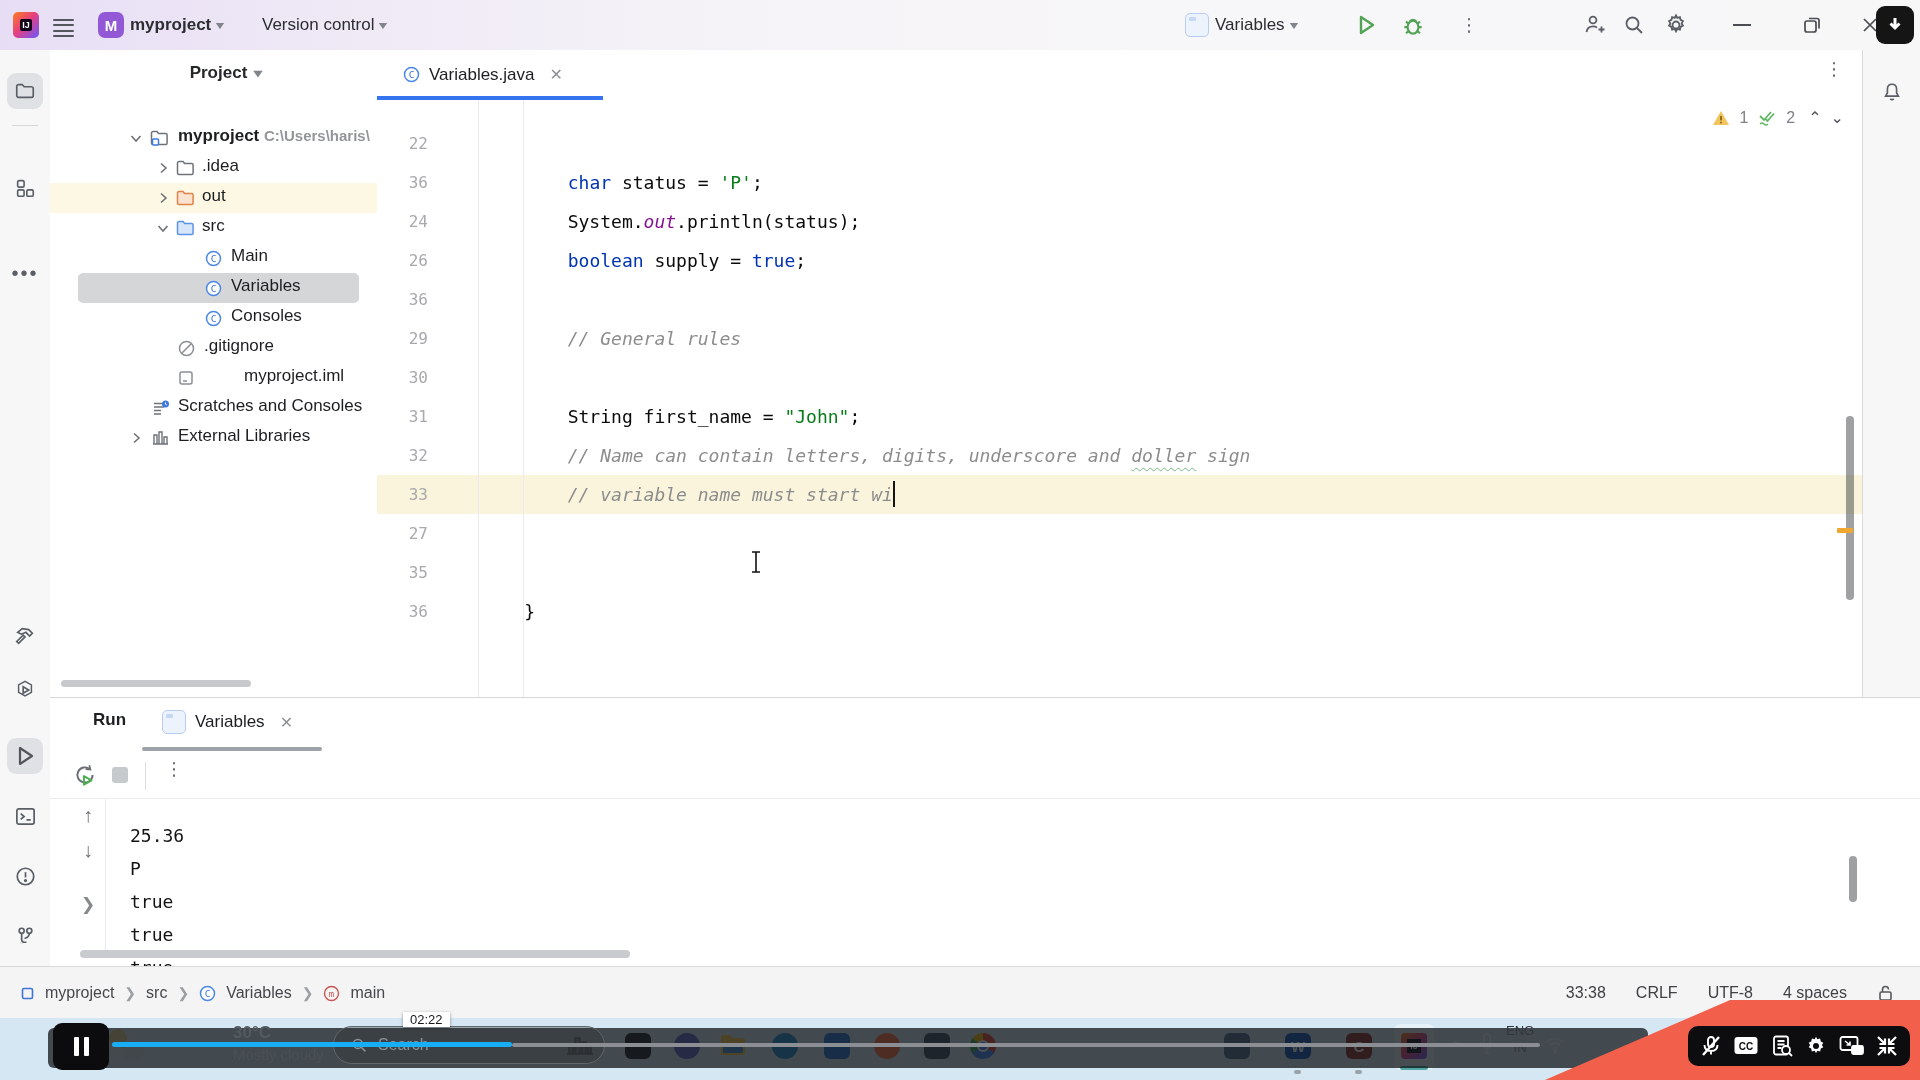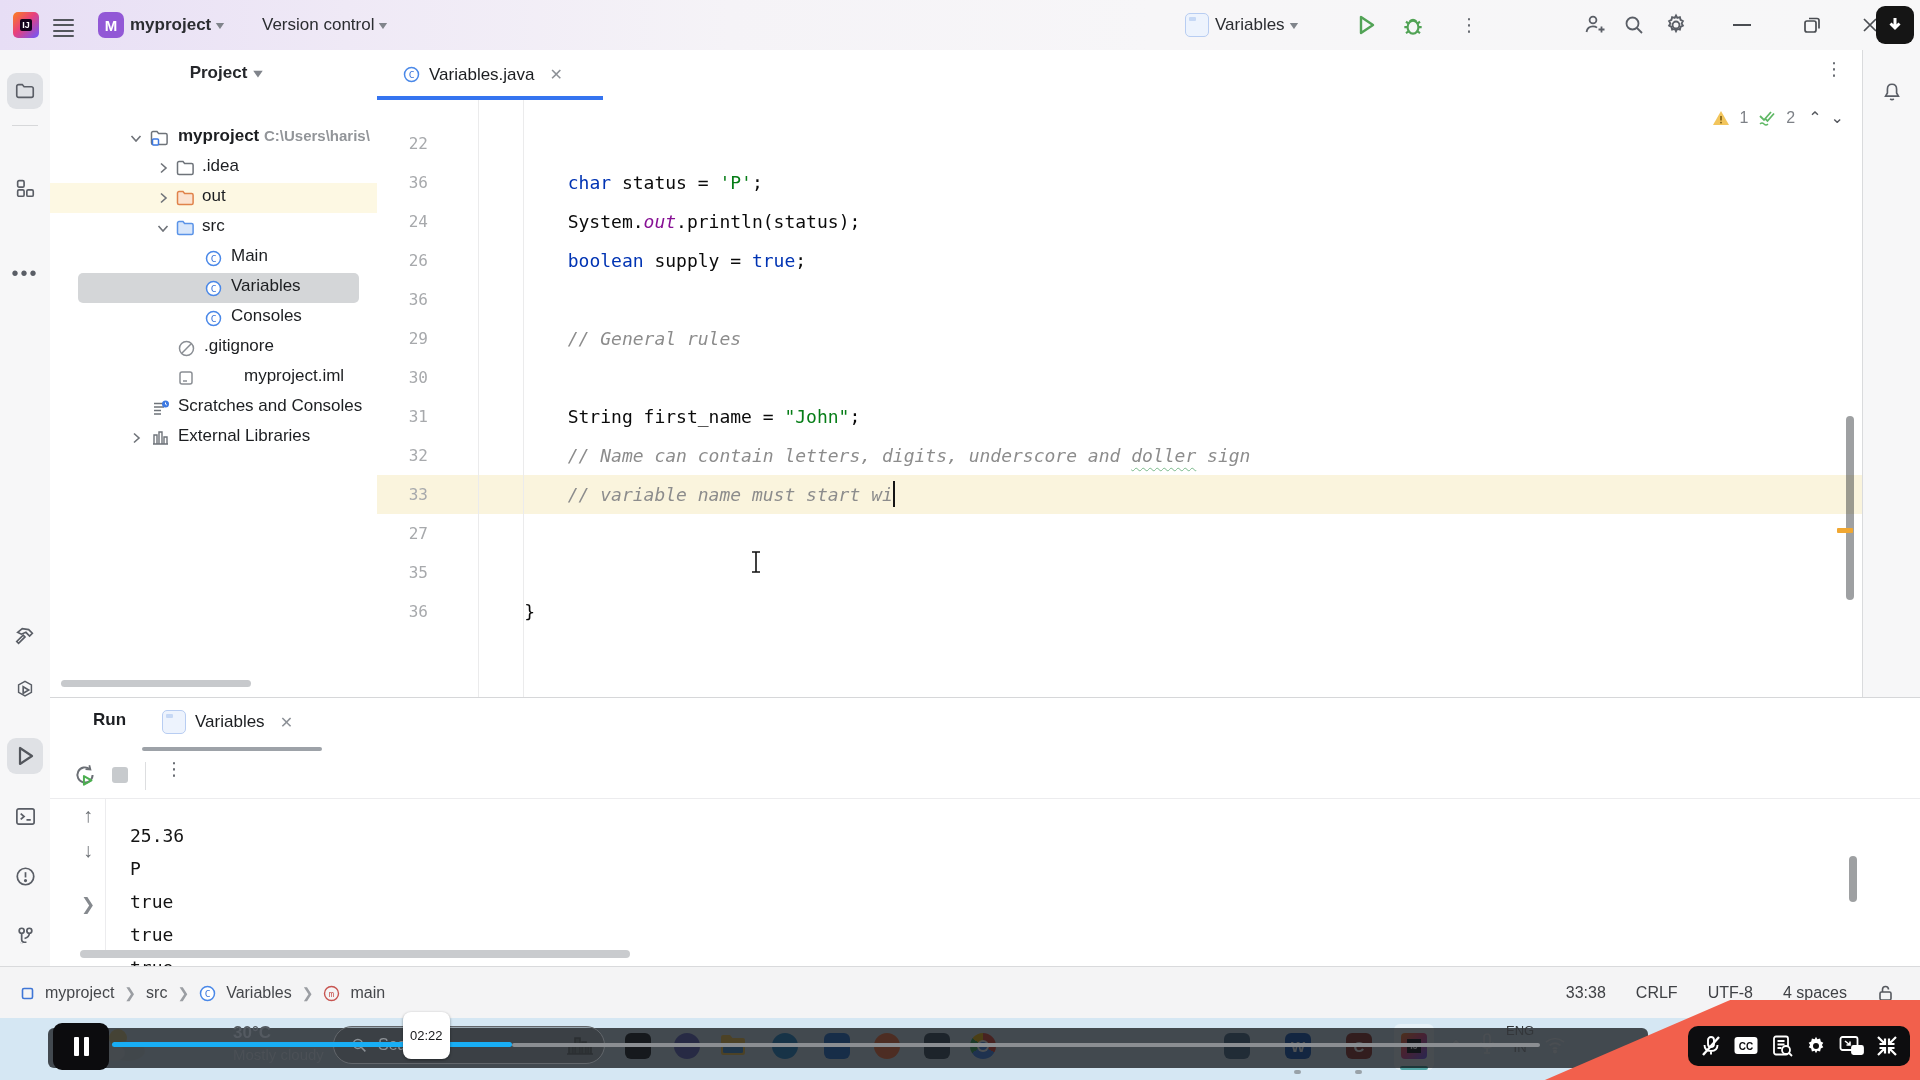--- a/index.html
+++ b/index.html
@@ -100,21 +100,21 @@
   .overlaybar{position:absolute;left:48px;top:1028px;width:1600px;height:40px;background:rgba(10,12,15,.72);border-radius:6px;}
   .redzone{position:absolute;left:1500px;top:1000px;width:420px;height:80px;background:#f2604c;
     clip-path:polygon(54.8% 0,100% 0,100% 100%,10.7% 100%);}
   .blackpill{position:absolute;left:1688px;top:1026px;width:222px;height:40px;background:#0d0d0f;border-radius:10px;
     display:flex;align-items:center;justify-content:space-evenly;z-index:5;}
   .pausebox{position:absolute;left:53px;top:1023px;width:56px;height:47px;background:#0c0c0e;border-radius:9px;
     display:flex;align-items:center;justify-content:center;gap:5px;z-index:4;}
   .pausebox div{width:5px;height:19px;background:#fff;border-radius:1px;}
   .prog-played{position:absolute;left:112px;top:1042px;width:400px;height:5px;background:#18aef5;border-radius:3px;z-index:4;}
   .prog-rest{position:absolute;left:512px;top:1043px;width:1028px;height:4px;background:#8b8e92;border-radius:2px;z-index:4;}
-  .tooltip{position:absolute;left:403px;top:1012px;padding:16px 7px;background:#fff;border-radius:8px;font-size:13px;color:#17181a;
+  .tooltip{position:absolute;left:403px;top:1012px;padding:0 7px;background:#fff;border-radius:0;font-size:13px;color:#17181a;
     box-shadow:0 1px 3px rgba(0,0,0,.4);z-index:6;}
   .weather-txt{position:absolute;left:233px;top:1022px;z-index:4;color:#4b5056;line-height:22px;font-size:15px;}
   .weather-txt b{font-size:17px;color:#545a61;}
   .searchpill{position:absolute;left:333px;top:1026px;width:272px;height:38px;border:1.5px solid #62666b;border-radius:20px;
     background:rgba(46,49,53,.35);display:flex;align-items:center;gap:10px;padding-left:16px;box-sizing:border-box;z-index:4;color:#8d9297;font-size:16px;}
   .tray{position:absolute;top:1026px;z-index:4;color:#43474c;}
   .eng{position:absolute;left:1506px;top:1022px;z-index:4;font-size:13px;color:#33363a;text-align:center;line-height:17px;}
 </style>
 </head>
 <body>

